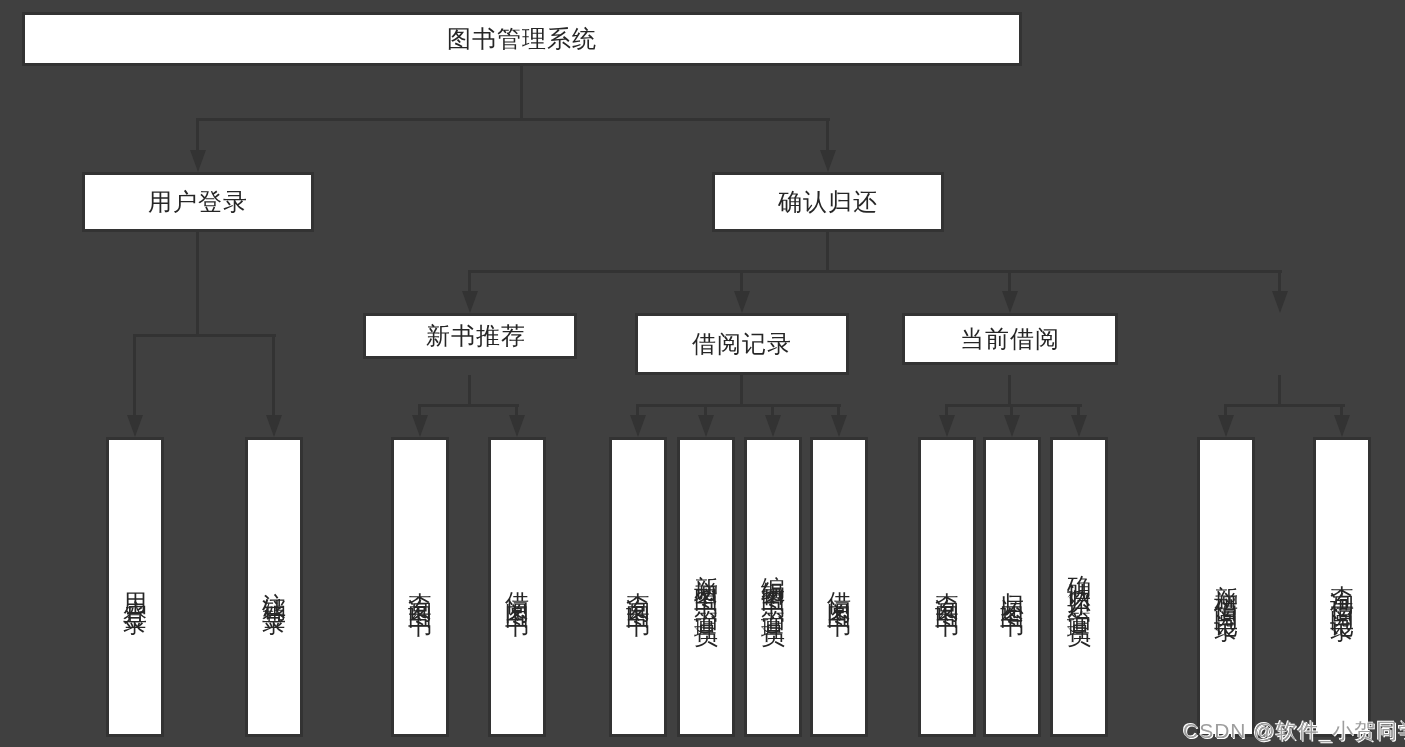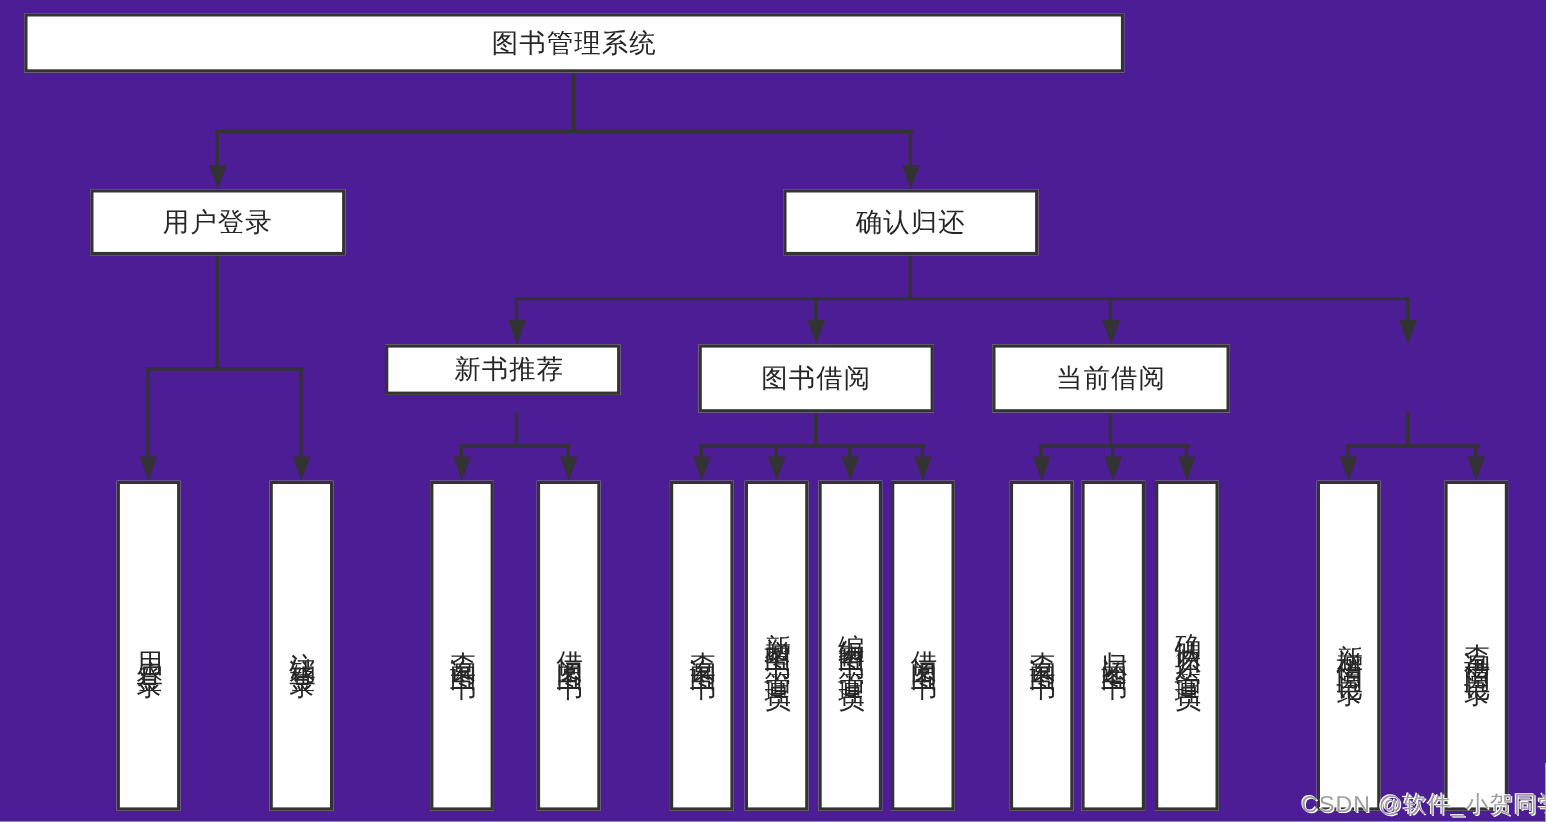--- a/index.html
+++ b/index.html
@@ -1,19 +1,19 @@
 <!DOCTYPE html>
 <html><head>
 <meta charset="utf-8">
 <style>
   html,body{margin:0;padding:0;background:#fff;}
   .canvas{
     position:relative;
     width:1405px;height:747px;
-    background:#4c1d95;
+    background:#404040;
     font-family:"Liberation Sans","DejaVu Sans",sans-serif;
     overflow:hidden;
   }
   .box{
     position:absolute;
     box-sizing:border-box;
     background:#fff;
     border:3px solid #333;
     display:flex;
     align-items:center;
@@ -82,27 +82,27 @@
   <div class="hl" style="left:468px;top:270px;width:814px;"></div>
   <div class="vl" style="left:468px;top:270px;height:23px;"></div>
   <div class="tri" style="left:462px;top:291px;"></div>
   <div class="vl" style="left:740px;top:270px;height:23px;"></div>
   <div class="tri" style="left:734px;top:291px;"></div>
   <div class="vl" style="left:1008px;top:270px;height:23px;"></div>
   <div class="tri" style="left:1002px;top:291px;"></div>
   <div class="vl" style="left:1278px;top:270px;height:23px;"></div>
   <div class="tri" style="left:1272px;top:291px;"></div>
 
-  <div class="box" style="left:350px;top:313px;width:214px;height:46px;padding-left:12px;">
+  <div class="box" style="left:363px;top:313px;width:214px;height:46px;padding-left:12px;">
     <span>新书推荐</span>
   </div>
   <div class="box" style="left:635px;top:313px;width:214px;height:62px;">
-    <span>图书借阅</span>
+    <span>借阅记录</span>
   </div>
-  <div class="box" style="left:902px;top:313px;width:216px;height:62px;">
+  <div class="box" style="left:902px;top:313px;width:216px;height:52px;">
     <span>当前借阅</span>
   </div>
 
   <div class="vl" style="left:468px;top:375px;height:31px;"></div>
   <div class="hl" style="left:418px;top:404px;width:101px;"></div>
   <div class="vl" style="left:418px;top:404px;height:13px;"></div>
   <div class="tri" style="left:412px;top:415px;"></div>
   <div class="vl" style="left:515px;top:404px;height:13px;"></div>
   <div class="tri" style="left:509px;top:415px;"></div>
 

